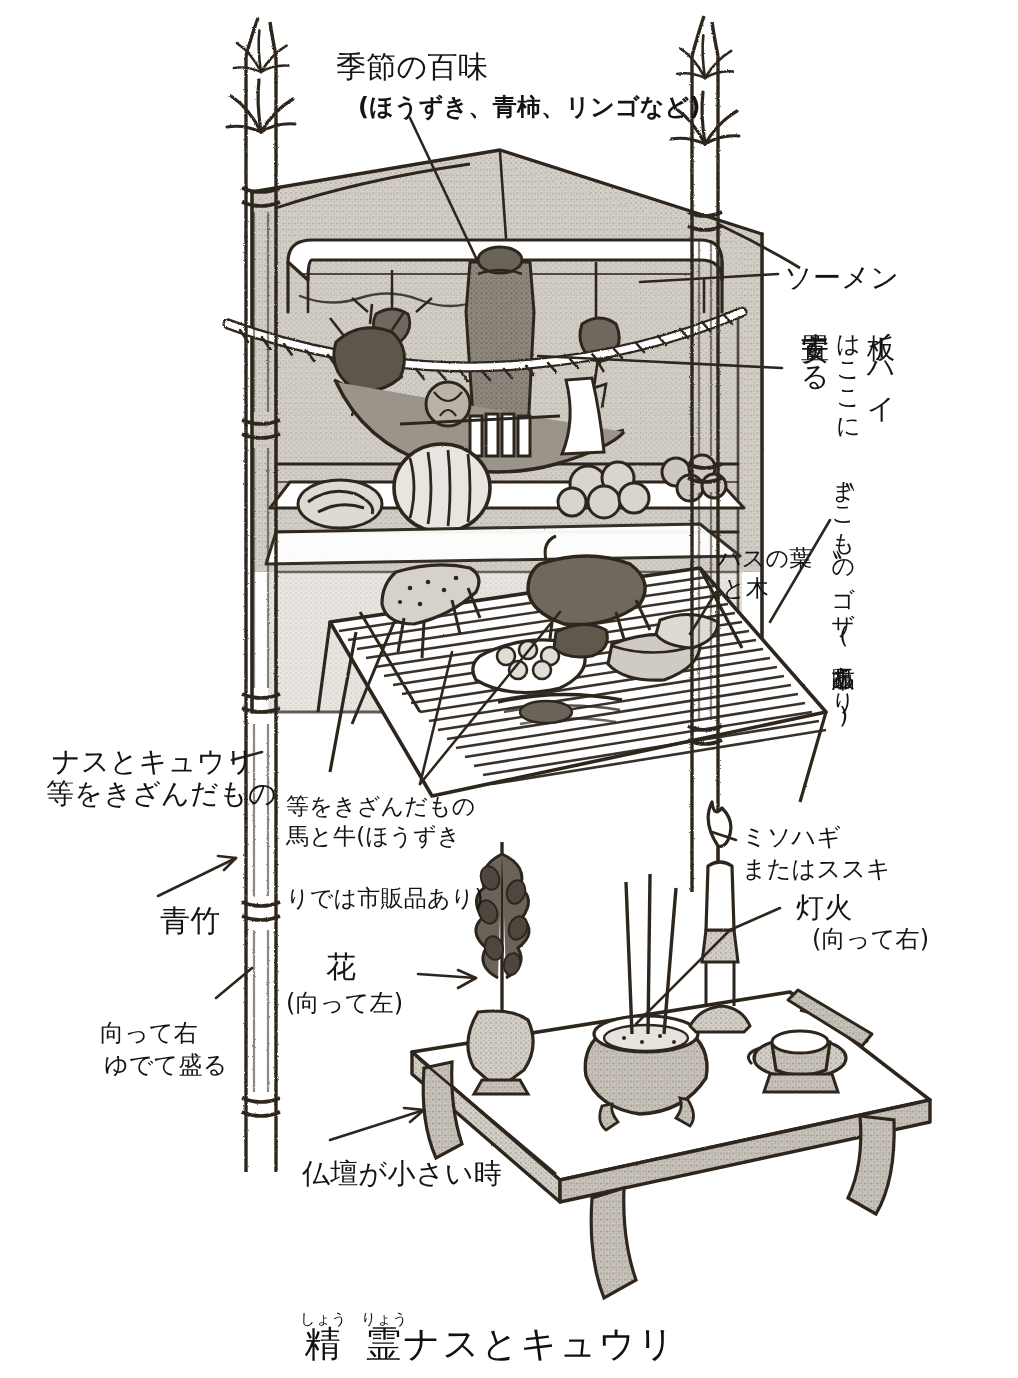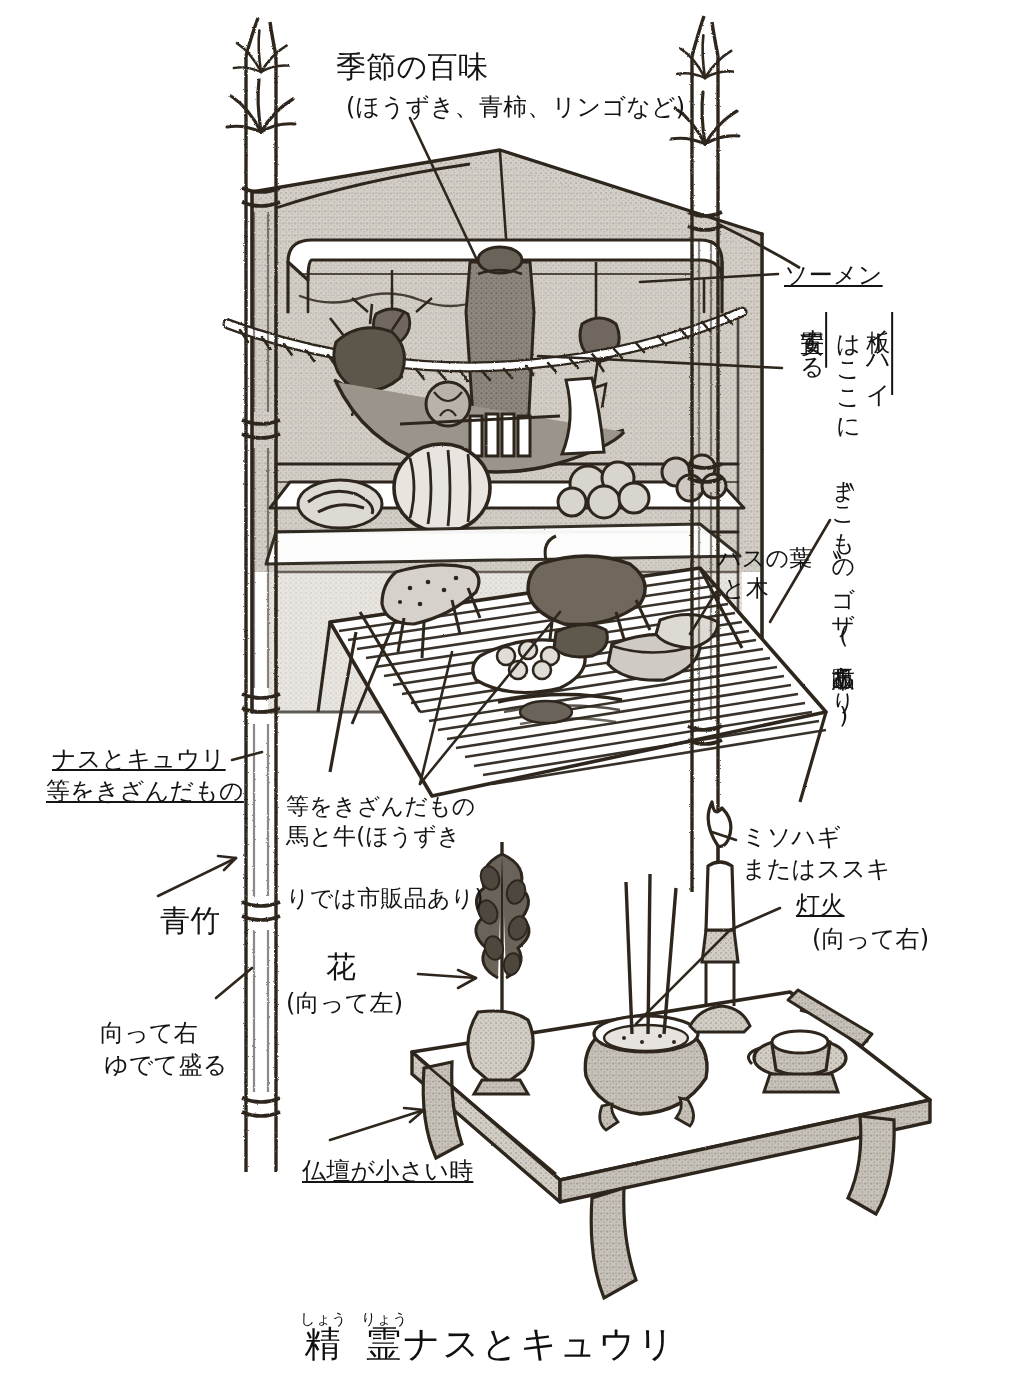--- a/index.html
+++ b/index.html
@@ -26,21 +26,21 @@
     color:#141414;
     font-weight:400;
   }
   .lbl.vert{
     writing-mode:vertical-rl;
     text-orientation:upright;
     white-space:pre;
     line-height:1.34;
   }
   .s30{font-size:30px;}
-  .s26{font-size:24px;text-decoration:underline;}
+  .s26{font-size:28px;}
   .s24{font-size:24px;}
   .s23{font-size:23px;}
   .cap{
     position:absolute;
     font-size:36px;
     letter-spacing:.06em;
     color:#101010;
   }
   .cap ruby{ruby-position:over;}
   .cap rt{font-size:15px;letter-spacing:.02em;font-weight:400;}
@@ -479,21 +479,21 @@
       <path d="M636,1012 L730,918"></path>
 
       <path d="M330,1128 L424,1098"></path>
       <path d="M424,1098 L404,1096 M424,1098 L410,1110"></path>
 
       <path d="M500,140 L506,226"></path>
     </g>
   </svg>
 
   <div class="lbl s30" style="left:336px; top:36px;">季節の百味</div>
-  <div class="lbl s24" style="left:346px; top:80px;">(ほうずき、青柿、リンゴなど)</div>
+  <div class="lbl s24" style="left:358px; top:80px;font-weight:bold;">(ほうずき、青柿、リンゴなど)</div>
 
   <div class="lbl s26" style="left:784px; top:248px;">ソーメン</div>
 
   <div class="lbl vert s26" style="left:862px; top:300px; height:132px;">板イハイ</div>
   <div class="lbl vert s24" style="left:832px; top:306px; height:128px;">はここに</div>
   <div class="lbl vert s26" style="left:796px; top:300px; height:132px;">安置する</div>
 
   <div class="lbl vert s23" style="left:828px; top:452px; height:340px;">〝まこも〟のゴザ(市販品あり)</div>
 
   <div class="lbl s23" style="left:718px; top:532px;">ハスの葉</div>

